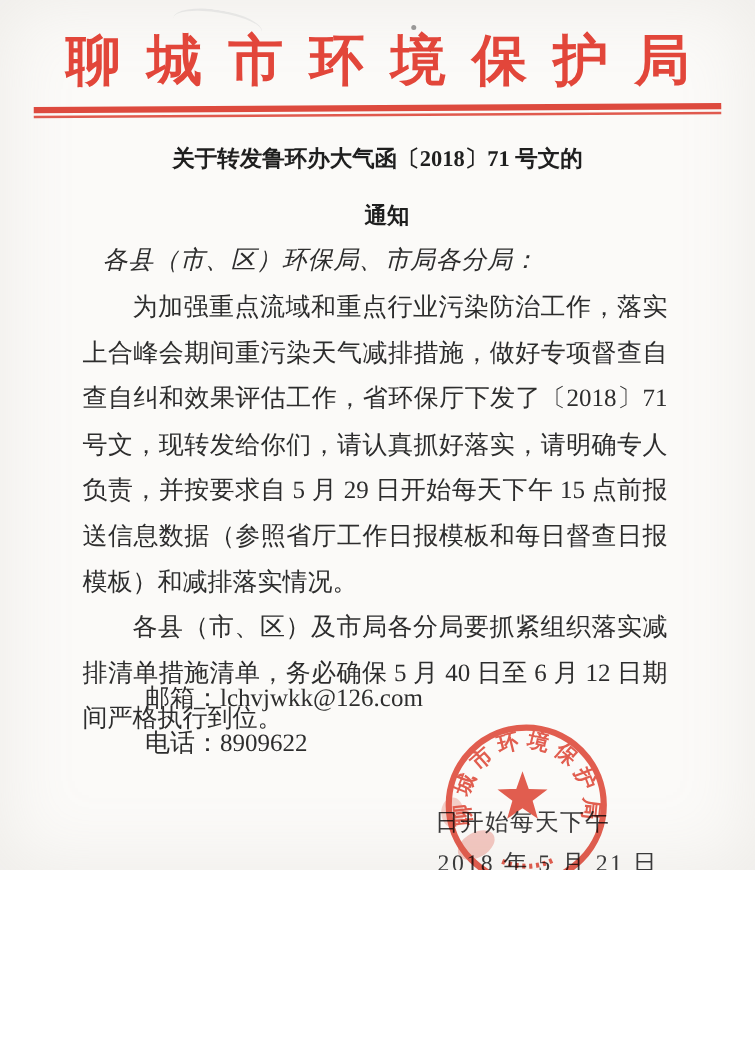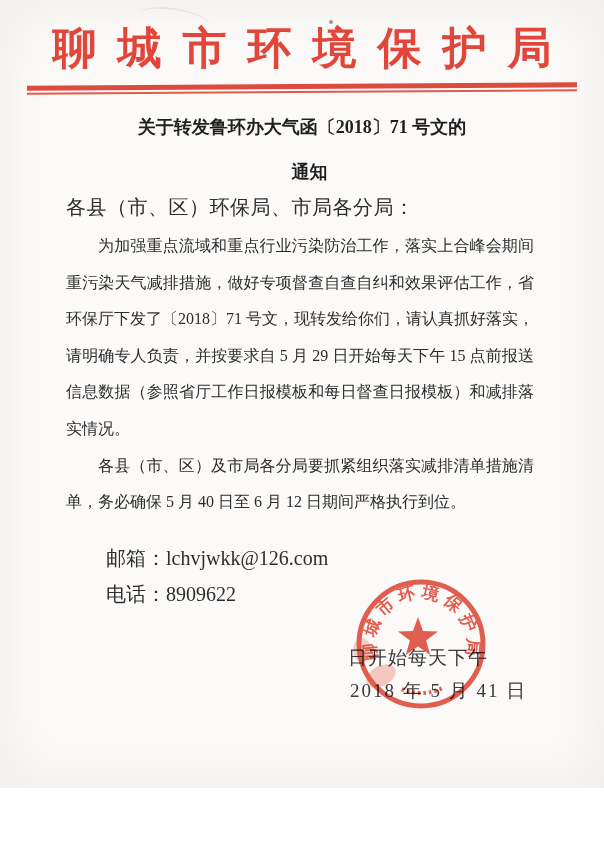--- a/index.html
+++ b/index.html
@@ -3,21 +3,21 @@
 <meta charset="utf-8">
 <style>
   * { box-sizing: border-box; }
   html, body { margin: 0; padding: 0; }
   body {
     width: 604px; height: 848px;
     font-family: "Liberation Serif", "DejaVu Serif", serif;
     background: #ffffff;
   }
   .page {
-    position: relative; width: 604px; height: 788px; overflow: hidden;
+    position: relative; width: 604px; height: 696px; overflow: hidden;
     background: #fbfaf8;
     box-shadow: inset 0 0 60px rgba(175,170,162,0.18);
   }
   
   .agency {
     position: absolute; top: 27px; left: 0; right: 0;
     text-align: center;
     font-size: 44px; font-weight: bold; line-height: 1;
     letter-spacing: 21px; text-indent: 21px;
     color: #e2463a;
@@ -28,30 +28,30 @@
   .rule .thin  { height: 2px; background: #e05a4e; }
   
   .doc-title {
     position: absolute; top: 118px; left: 0; right: 0;
     text-align: center; font-size: 18px; font-weight: bold;
     line-height: 1.1; color: #1f1f1f;
   }
   .doc-title.second { top: 163px; padding-left: 15px; }
   
   .salutation {
-    position: absolute; top: 194px; left: 66px;
-    font-size: 20px; color: #2d2d2d; letter-spacing: 0.5px;
+    position: absolute; top: 194px; left: 82px;
+    font-size: 20px; color: #2d2d2d; letter-spacing: 0.5px; font-style: italic;
   }
   .body-text {
     position: absolute; top: 228px; left: 66px; width: 468px;
-    font-size: 16px; line-height: 36.6px; color: #2d2d2d;
+    font-size: 20px; line-height: 36.6px; color: #2d2d2d;
     text-align: justify; text-justify: inter-ideograph;
   }
   .body-text p { margin: 0; text-indent: 2em; }
-  .contact-line { position: absolute; left: 106px; font-size: 20px; color: #2d2d2d; }
+  .contact-line { position: absolute; left: 116px; font-size: 20px; color: #2d2d2d; }
   .contact-line.email { top: 545px; }
   .contact-line.phone { top: 581px; }
   
   .issuer   { position: absolute; top: 645px; left: 348px; font-size: 19px; color: #3a3a3a; letter-spacing: 1px; z-index: 2; }
   .sign-date{ position: absolute; top: 678px; left: 350px; font-size: 19px; color: #3a3a3a; letter-spacing: 2px; z-index: 2; }
   
   .seal {
     position: absolute; left: 341px; top: 564px; width: 160px; height: 160px;
     z-index: 3; opacity: 0.84; mix-blend-mode: multiply; pointer-events: none;
   }
@@ -99,21 +99,21 @@
 
   <div class="body-text">
     <p>为加强重点流域和重点行业污染防治工作，落实上合峰会期间重污染天气减排措施，做好专项督查自查自纠和效果评估工作，省环保厅下发了〔2018〕71 号文，现转发给你们，请认真抓好落实，请明确专人负责，并按要求自 5 月 29 日开始每天下午 15 点前报送信息数据（参照省厅工作日报模板和每日督查日报模板）和减排落实情况。</p>
     <p>各县（市、区）及市局各分局要抓紧组织落实减排清单措施清单，务必确保 5 月 40 日至 6 月 12 日期间严格执行到位。</p>
   </div>
 
   <div class="contact-line email"><span>邮箱：</span><span>lchvjwkk@126.com</span></div>
   <div class="contact-line phone"><span>电话：</span><span>8909622</span></div>
 
   <div class="issuer">日开始每天下午</div>
-  <div class="sign-date">2018 年 5 月 41 日</div>
+  <div class="sign-date">2018 年 5 月 21 日</div>
 
   <svg class="seal" viewBox="0 0 160 160">
     <circle cx="80" cy="80" r="62" fill="none" stroke="#e0402f" stroke-width="5"></circle>
     <path id="sealArc" d="M 40.2,103 A 46,46 0 1 1 119.8,103" fill="none"></path>
     <text><textPath href="#sealArc" startOffset="50%" text-anchor="middle">聊城市环境保护局</textPath></text>
     <polygon fill="#e0402f" points="77,53 82,67.1 97,67.5 85.1,76.6 89.3,91 77,82.5 64.7,91 68.9,76.6 57,67.5 72,67.1"></polygon>
     <path d="M 100.7,124.4 A 49,49 0 0 1 59.3,124.4" fill="none" stroke="#e0402f" stroke-width="4" stroke-dasharray="2.5 3"></path>
     <ellipse cx="40" cy="112" rx="16" ry="10" fill="#e0402f" opacity="0.32" transform="rotate(-30 40 112)"></ellipse>
     <ellipse cx="21" cy="86" rx="9" ry="12" fill="#e0402f" opacity="0.28"></ellipse>
   </svg>

